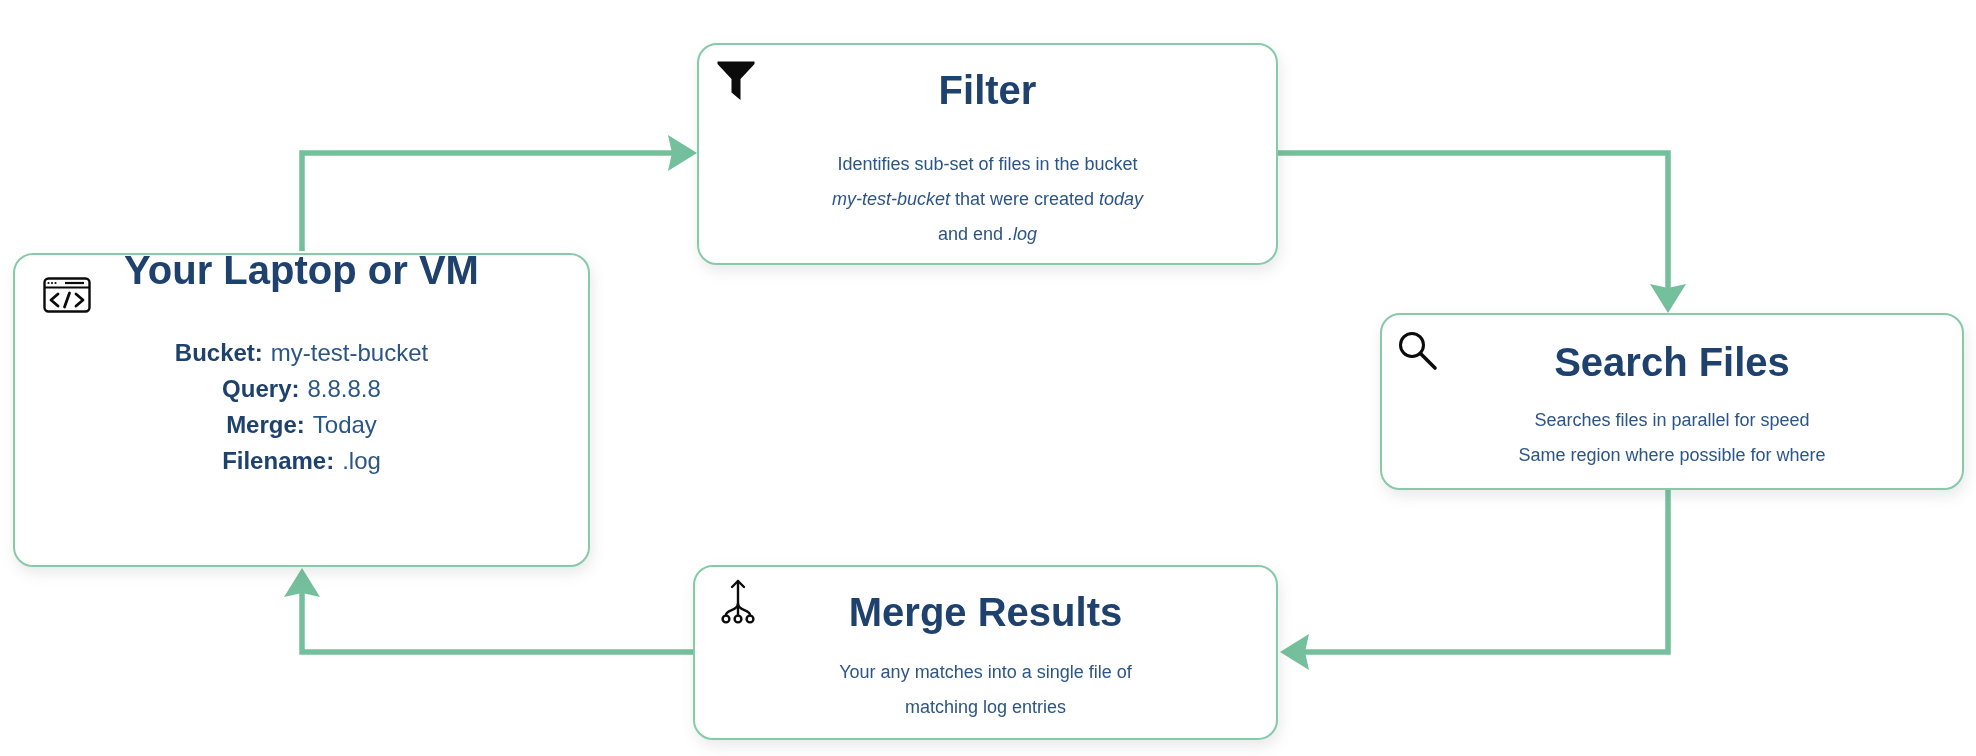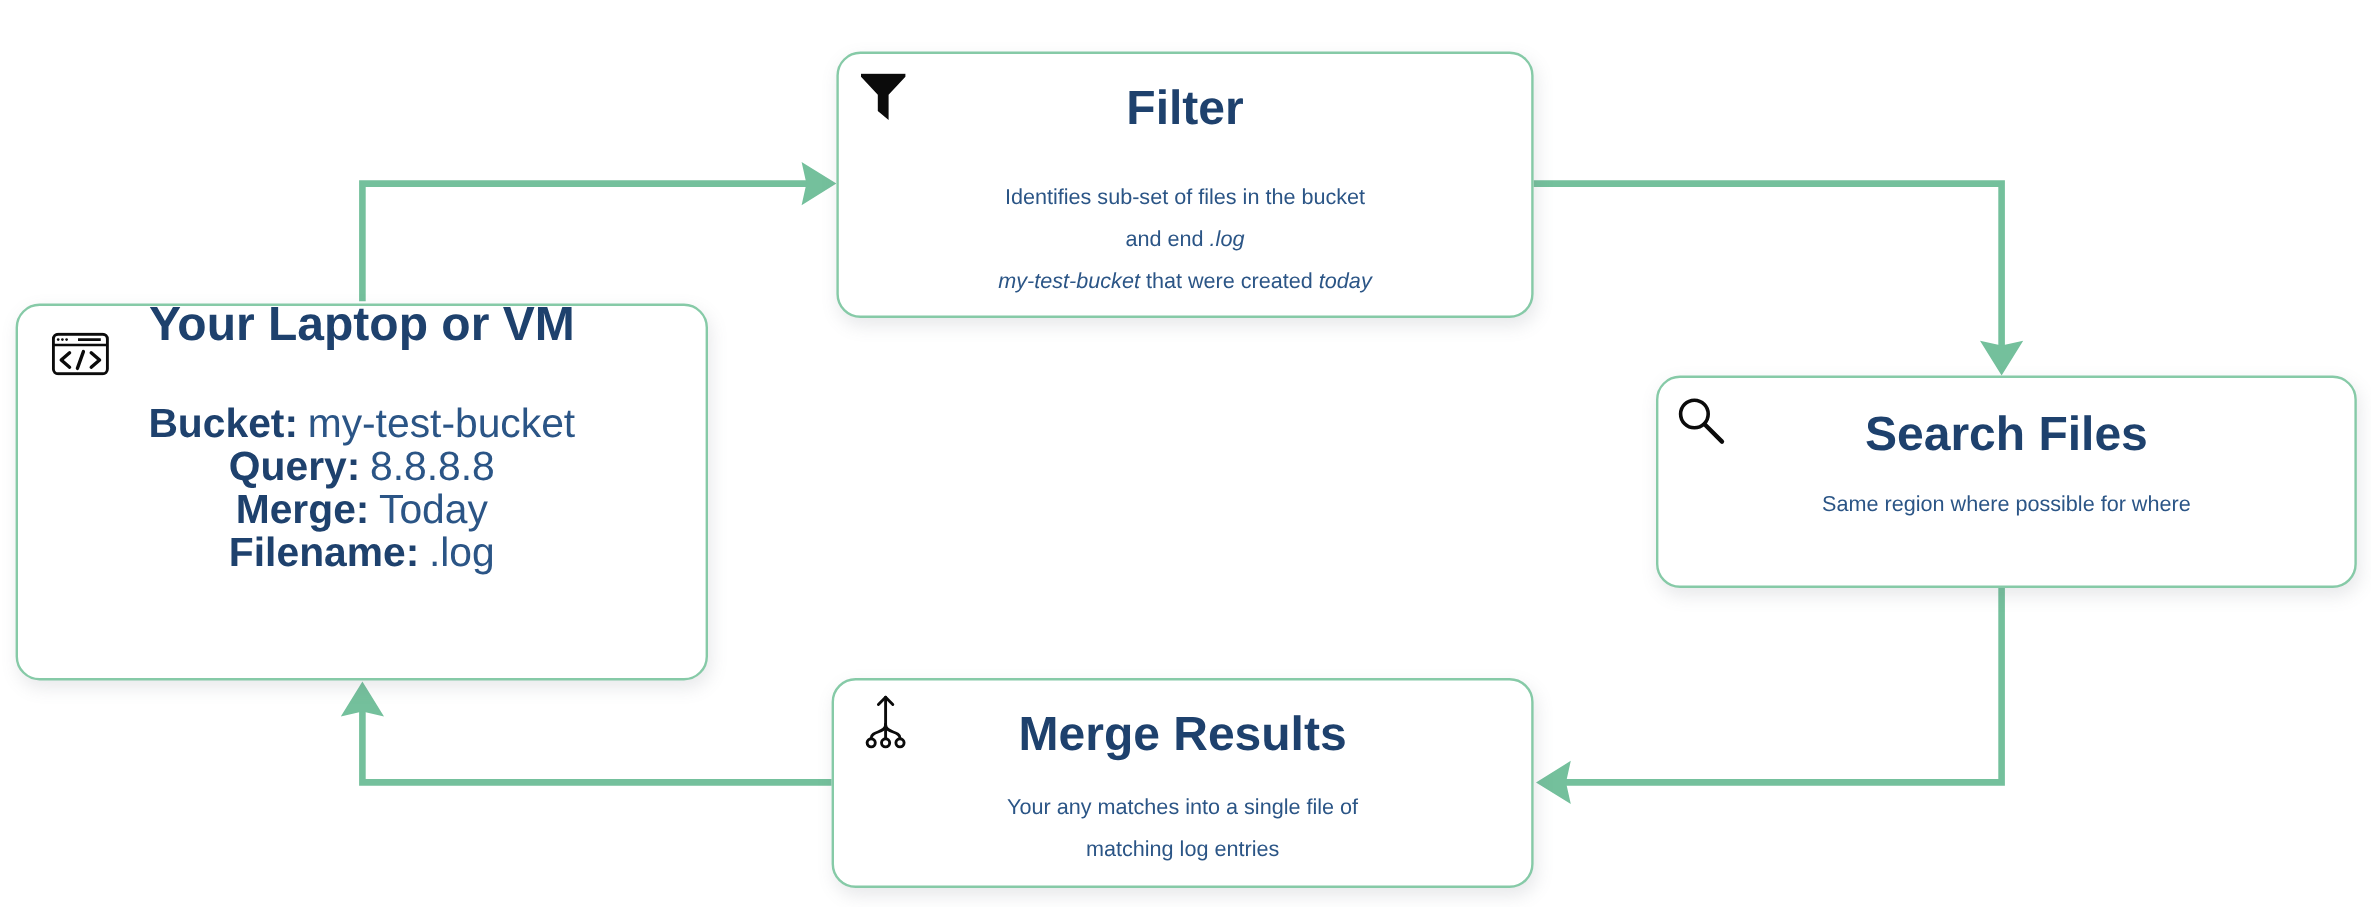--- a/index.html
+++ b/index.html
@@ -33,21 +33,21 @@
     margin:0;
     font-size:18px;
     line-height:35px;
   }
   .node .line i{font-style:italic;}
   .icon{position:absolute;display:block;line-height:0;}
   .icon svg{display:block;}
   
   .node-laptop{left:13px;top:253px;width:577px;height:314px;}
   .node-laptop .fields{margin-top:50px;}
-  .node-laptop .row{font-size:34px;line-height:36px;}
+  .node-laptop .row{font-size:24px;line-height:36px;}
   .node-laptop .row b{color:#1e416d;margin-right:8px;}
   .node-filter{left:697px;top:43px;width:581px;height:222px;padding-top:30px;}
   .node-filter .desc{margin-top:42px;}
   .node-search{left:1380px;top:313px;width:584px;height:177px;padding-top:32px;}
   .node-search .desc{margin-top:26px;}
   .node-merge{left:693px;top:565px;width:585px;height:175px;padding-top:30px;}
   .node-merge .desc{margin-top:28px;}
   .icon-laptop{left:28px;top:22px;}
   .icon-funnel{left:18px;top:16px;}
   .icon-magnifier{left:15px;top:15px;}
@@ -100,34 +100,35 @@
 
   <section class="node node-filter">
     <span class="icon icon-funnel">
       <svg width="38" height="40" viewBox="0 0 38 40">
         <path d="M0.5,0.5 H37.5 V3 L23.5,18 V39 L14.5,31.5 V18 L0.5,3 Z" fill="#0b0b0b"></path>
       </svg>
     </span>
     <h2 class="title">Filter</h2>
     <div class="desc">
       <p class="line"><span>Identifies sub-set of files in the bucket</span></p>
+      <p class="line"><i>my-test-bucket</i><span> that were created </span><i>today</i></p>
       <p class="line"><span>and end </span><i>.log</i></p>
-      <p class="line"><i>my-test-bucket</i><span> that were created </span><i>today</i></p>
     </div>
   </section>
 
   <section class="node node-search">
     <span class="icon icon-magnifier">
       <svg width="42" height="42" viewBox="0 0 42 42">
         <circle cx="15" cy="15" r="11.5" fill="none" stroke="#0b0b0b" stroke-width="3"></circle>
         <line x1="23.5" y1="23.5" x2="38" y2="38" stroke="#0b0b0b" stroke-width="3.6" stroke-linecap="round"></line>
       </svg>
     </span>
     <h2 class="title">Search Files</h2>
     <div class="desc">
+      <p class="line">Searches files in parallel for speed</p>
       <p class="line">Same region where possible for where</p>
     </div>
   </section>
 
   <section class="node node-merge">
     <span class="icon icon-merge">
       <svg width="36" height="48" viewBox="0 0 36 48">
         <g fill="none" stroke="#0b0b0b" stroke-width="2.4" stroke-linecap="round" stroke-linejoin="round">
           <path d="M18,3 L18,26"></path>
           <path d="M12,9 L18,3 L24,9"></path>

